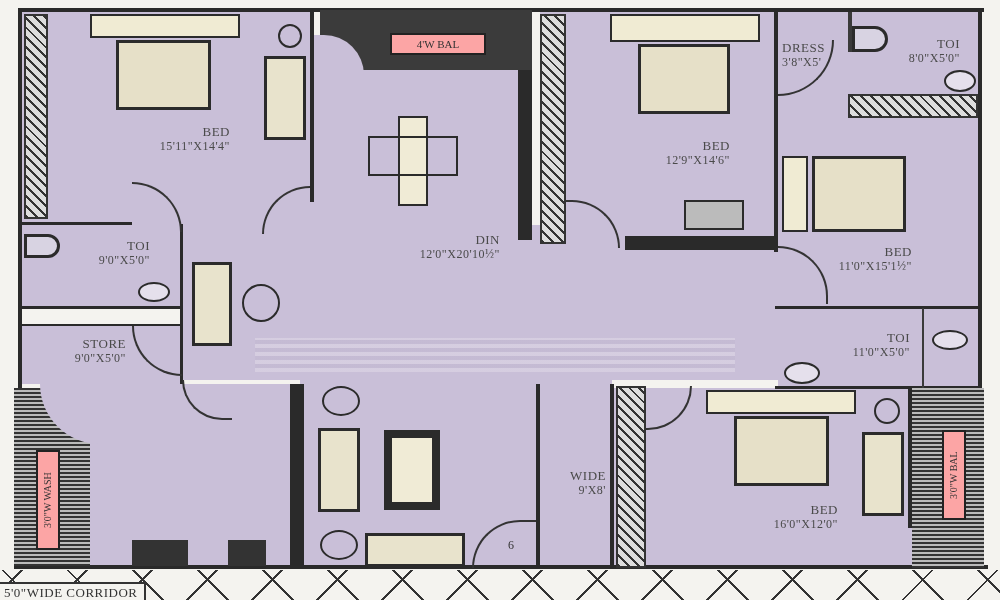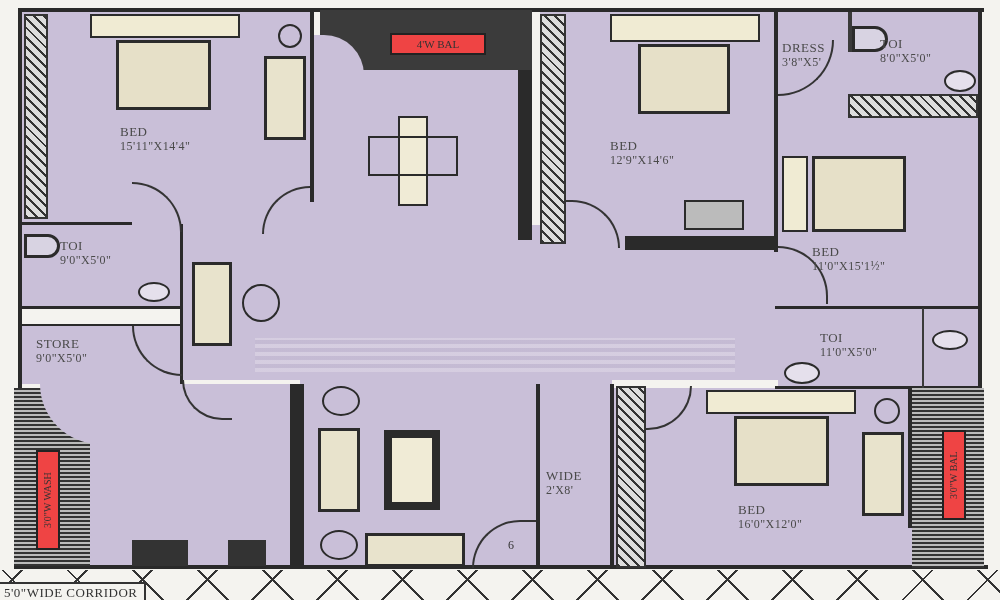--- a/index.html
+++ b/index.html
@@ -1,25 +1,25 @@
 <!DOCTYPE html>
 <html><head>
 <meta charset="utf-8">
 <style>
   html, body { margin:0; padding:0; }
   body { width:1000px; height:600px; overflow:hidden; background:#f4f3ef; font-family:"Liberation Serif", serif; position:relative; }
   .plan { position:absolute; left:0; top:0; width:1000px; height:600px; }
   .room { position:absolute; background:#c9bfd8; box-sizing:border-box; }
   .wall { position:absolute; background:#2a2a2a; }
   .thin { position:absolute; border:2px solid #3a3a3a; box-sizing:border-box; }
-  .lbl { position:absolute; color:#4a4a4a; font-size:13px; text-align:left; line-height:15px; letter-spacing:0.5px; white-space:nowrap; }
+  .lbl { position:absolute; color:#4a4a4a; font-size:13px; text-align:right; line-height:15px; letter-spacing:0.5px; white-space:nowrap; }
   .lbl .d { display:block; font-size:12px; }
   .bal { position:absolute; background:#3b3b3b; }
   .bal-hatch { position:absolute; background:repeating-linear-gradient(0deg,#333 0 2px,#bbb 2px 4px); }
-  .bal-tag { position:absolute; background:#ef4444; border:2px solid #222; box-sizing:border-box; color:#333; font-size:11px; text-align:center; }
+  .bal-tag { position:absolute; background:#fca5a5; border:2px solid #222; box-sizing:border-box; color:#333; font-size:11px; text-align:center; }
   .wardrobe { position:absolute; background:repeating-linear-gradient(45deg,#333 0 2px,#ddd 2px 7px); border:2px solid #333; box-sizing:border-box; }
   .bed { position:absolute; background:#e6e0c8; border:3px solid #2b2b2b; box-sizing:border-box; }
   .pillow { position:absolute; background:#f0ebd3; border:2px solid #2b2b2b; box-sizing:border-box; }
   .sofa { position:absolute; background:#e8e3cc; border:3px solid #2b2b2b; box-sizing:border-box; }
   .circle { position:absolute; border:2px solid #2b2b2b; border-radius:50%; box-sizing:border-box; }
   .door-arc { position:absolute; border:2px solid #333; box-sizing:border-box; }
   .corridor { position:absolute; left:0; top:570px; width:1000px; height:30px; background:#f4f3ef;
      background-image:repeating-linear-gradient(45deg,transparent 0 22px,#333 22px 24px,transparent 24px 46px),
                       repeating-linear-gradient(-45deg,transparent 0 22px,#333 22px 24px,transparent 24px 46px); }
   .corridor-tag { position:absolute; left:-2px; top:582px; background:#f4f3ef; border:2px solid #333; border-left:none; padding:0 6px; font-size:13px; color:#333; letter-spacing:0.5px; height:18px; line-height:17px; }
@@ -132,20 +132,24 @@
 
   <div class="kit-counter" style="left:132px;top:540px;width:56px;height:26px;"></div>
   <div class="kit-counter" style="left:228px;top:540px;width:38px;height:26px;"></div>
 
   <div class="smudge"></div>
 
   <div class="lbl" style="left:120px;top:124px;width:110px;">
     <span>BED</span>
     <span class="d">15'11"X14'4"</span>
   </div>
+  <div class="lbl" style="left:370px;top:232px;width:130px;">
+    <span>DIN</span>
+    <span class="d">12'0"X20'10½"</span>
+  </div>
   <div class="lbl" style="left:610px;top:138px;width:120px;">
     <span>BED</span>
     <span class="d">12'9"X14'6"</span>
   </div>
   <div class="lbl" style="left:782px;top:40px;width:66px;text-align:left;">
     <span>DRESS</span>
     <span class="d">3'8"X5'</span>
   </div>
   <div class="lbl" style="left:880px;top:36px;width:80px;">
     <span>TOI</span>
@@ -162,21 +166,21 @@
   <div class="lbl" style="left:36px;top:336px;width:90px;">
     <span>STORE</span>
     <span class="d">9'0"X5'0"</span>
   </div>
   <div class="lbl" style="left:820px;top:330px;width:90px;">
     <span>TOI</span>
     <span class="d">11'0"X5'0"</span>
   </div>
   <div class="lbl" style="left:546px;top:468px;width:60px;">
     <span>WIDE</span>
-    <span class="d">2'X8'</span>
+    <span class="d">9'X8'</span>
   </div>
   <div class="lbl" style="left:738px;top:502px;width:100px;">
     <span>BED</span>
     <span class="d">16'0"X12'0"</span>
   </div>
 
   <div class="step-num" style="left:508px;top:538px;">6</div>
 
   <div class="corridor"></div>
   <div class="corridor-tag">5'0"WIDE CORRIDOR</div>

